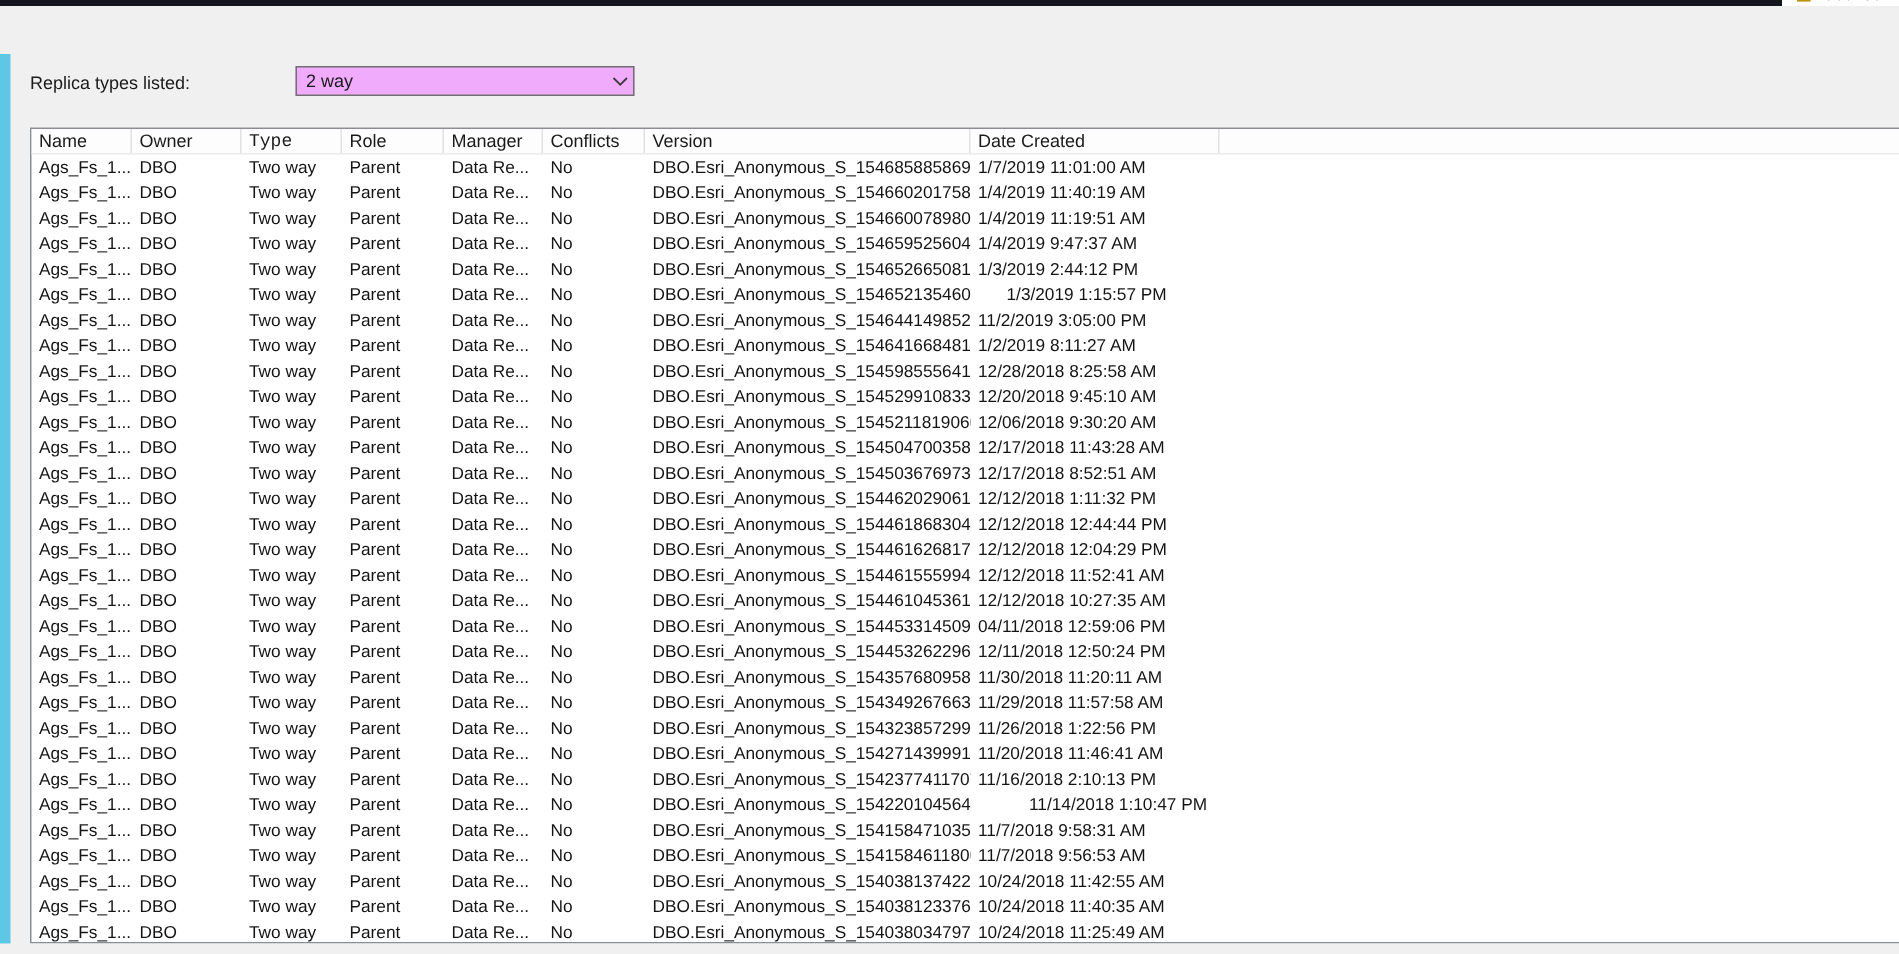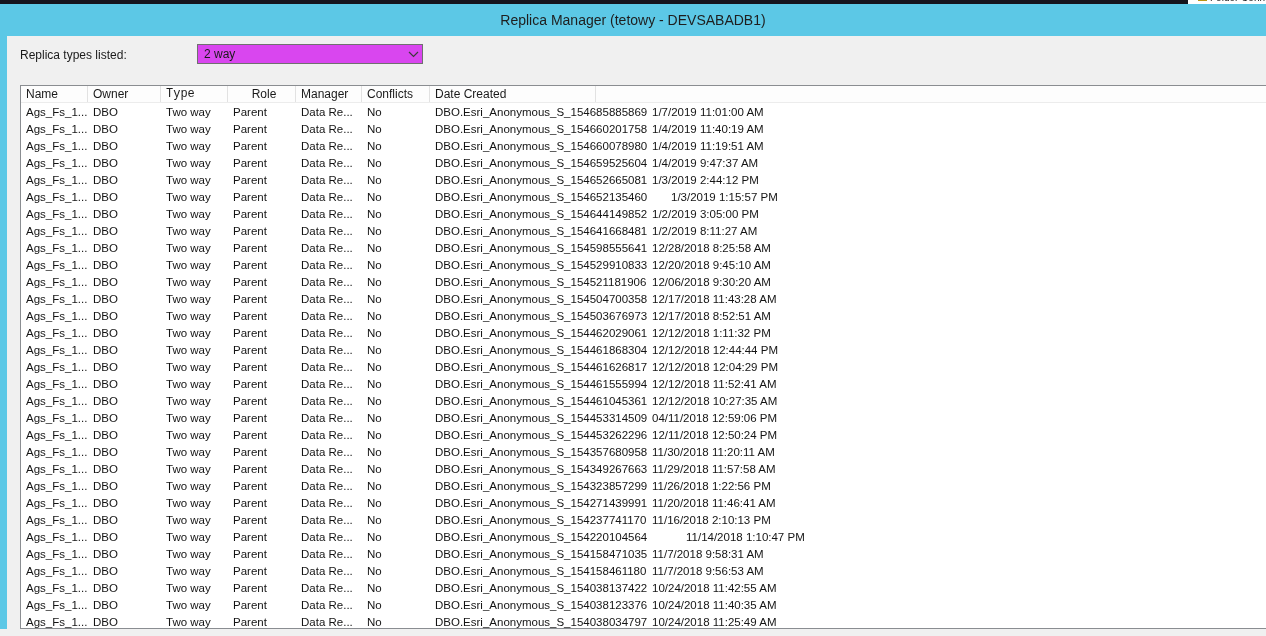--- a/index.html
+++ b/index.html
@@ -17,21 +17,21 @@
 
   
   .titlebar { position:absolute; top:4px; left:0; width:1266px; height:32px; background:#5cc8e6; display:flex; align-items:center; justify-content:center; }
   .titlebar-text { font-size:14px; color:#1e1e1e; }
 
   
   .dialog-body { position:absolute; top:36px; left:0; width:1266px; height:600px; background:#f0f0f0; }
   .left-border { position:absolute; top:36px; left:0; width:7px; height:600px; background:#5cc8e6; }
 
   .filter-label { position:absolute; left:20px; top:48px; font-size:12px; color:#1a1a1a; }
-  .combobox { position:absolute; left:197px; top:44px; width:226px; height:20px; background:#d946ef; border:1px solid #707070; display:flex; align-items:center; }
+  .combobox { position:absolute; left:197px; top:44px; width:226px; height:20px; background:#f0abfc; border:1px solid #707070; display:flex; align-items:center; }
   .combobox-value { flex:1; font-size:12px; color:#1a1a1a; padding-left:6px; }
   .combobox-chevron { width:18px; height:100%; display:flex; align-items:center; justify-content:center; }
   .combobox-chevron svg { display:block; }
 
   
   .table { position:absolute; left:20px; top:85px; width:1250px; height:544px; background:#ffffff; border:1px solid #8a8d91; overflow:hidden; }
   .thead { display:flex; height:17px; background:#fdfdfd; border-bottom:1px solid #ececec; }
   .hcell { height:100%; border-right:1px solid #e2e2e2; font-size:12px; color:#1a1a1a; padding:1px 0 0 5px; white-space:nowrap; overflow:hidden; flex:0 0 auto; }
   .tbody { }
   .trow { display:flex; height:17px; align-items:center; }
@@ -48,46 +48,44 @@
     <div class="bg-scroll-sliver" style="left:1192px;width:3px;"></div>
     <div class="bg-scroll-sliver" style="left:1210px;width:3px;"></div>
   </div>
   <div class="bg-strip-right">
     <div class="bg-tree-frag">
       <span class="mini-folder"></span>
       <span>Folder Connections</span>
     </div>
   </div>
 
-  <div class="titlebar">
-    <span class="titlebar-text">Replica Manager (tetowy - DEVSABADB1)</span>
-  </div>
 
   <div class="dialog-body"></div>
   <div class="left-border"></div>
 
   <div class="filter-label">Replica types listed:</div>
 
   <div class="combobox">
     <span class="combobox-value">2 way</span>
     <span class="combobox-chevron">
       <svg width="11" height="7" viewBox="0 0 11 7">
           <polyline points="1,1 5.5,5.5 10,1" fill="none" stroke="#3c3c3c" stroke-width="1.2"></polyline>
         </svg>
     </span>
   </div>
 
   <div class="table">
     <div class="thead">
         <div class="hcell" style="width: 67px;">Name</div>
         <div class="hcell" style="width: 73px;">Owner</div>
         <div class="hcell" style="width: 67px; font-family: Liberation Mono, monospace;">Type</div>
-        <div class="hcell" style="width: 68px; text-align: center;">Role</div>
+        <div class="hcell" style="width: 68px;">Role</div>
         <div class="hcell" style="width: 66px;">Manager</div>
         <div class="hcell" style="width: 68px;">Conflicts</div>
+        <div class="hcell" style="width: 217px;">Version</div>
         <div class="hcell" style="width: 166px;">Date Created</div>
       </div>
     <div class="tbody">
         <div class="trow">
           <div class="tcell" style="width: 67px;">Ags_Fs_1...</div>
           <div class="tcell" style="width: 73px;">DBO</div>
           <div class="tcell" style="width: 67px;">Two way</div>
           <div class="tcell" style="width: 68px;">Parent</div>
           <div class="tcell" style="width: 66px;">Data Re...</div>
           <div class="tcell" style="width: 68px;">No</div>
@@ -145,21 +143,21 @@
           <div class="tcell" style="width: 166px; padding-left: 24px;">1/3/2019 1:15:57 PM</div>
         </div>
         <div class="trow">
           <div class="tcell" style="width: 67px;">Ags_Fs_1...</div>
           <div class="tcell" style="width: 73px;">DBO</div>
           <div class="tcell" style="width: 67px;">Two way</div>
           <div class="tcell" style="width: 68px;">Parent</div>
           <div class="tcell" style="width: 66px;">Data Re...</div>
           <div class="tcell" style="width: 68px;">No</div>
           <div class="tcell" style="width: 217px;">DBO.Esri_Anonymous_S_1546441498527</div>
-          <div class="tcell" style="width: 166px;">1/2/2019 3:05:00 PM</div>
+          <div class="tcell" style="width: 166px;">11/2/2019 3:05:00 PM</div>
         </div>
         <div class="trow">
           <div class="tcell" style="width: 67px;">Ags_Fs_1...</div>
           <div class="tcell" style="width: 73px;">DBO</div>
           <div class="tcell" style="width: 67px;">Two way</div>
           <div class="tcell" style="width: 68px;">Parent</div>
           <div class="tcell" style="width: 66px;">Data Re...</div>
           <div class="tcell" style="width: 68px;">No</div>
           <div class="tcell" style="width: 217px;">DBO.Esri_Anonymous_S_1546416684817</div>
           <div class="tcell" style="width: 166px;">1/2/2019 8:11:27 AM</div>

